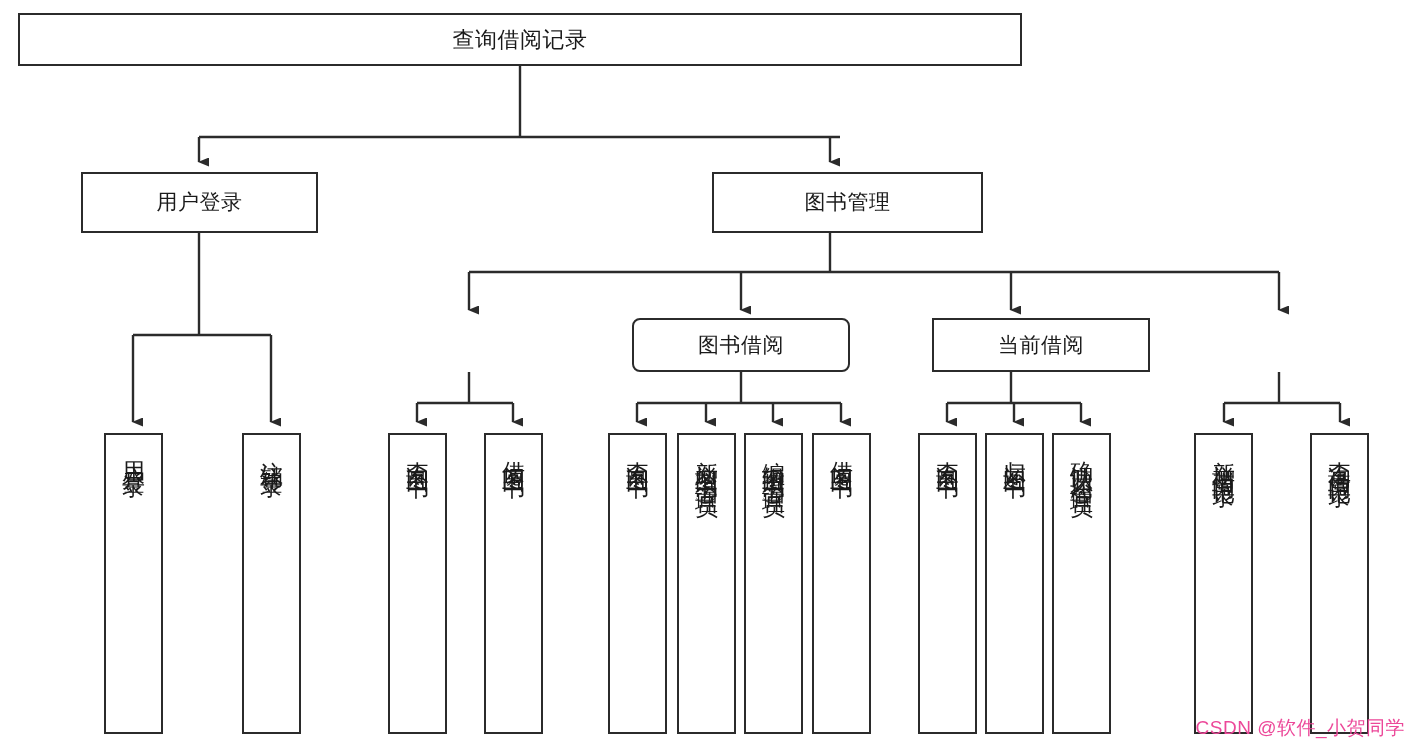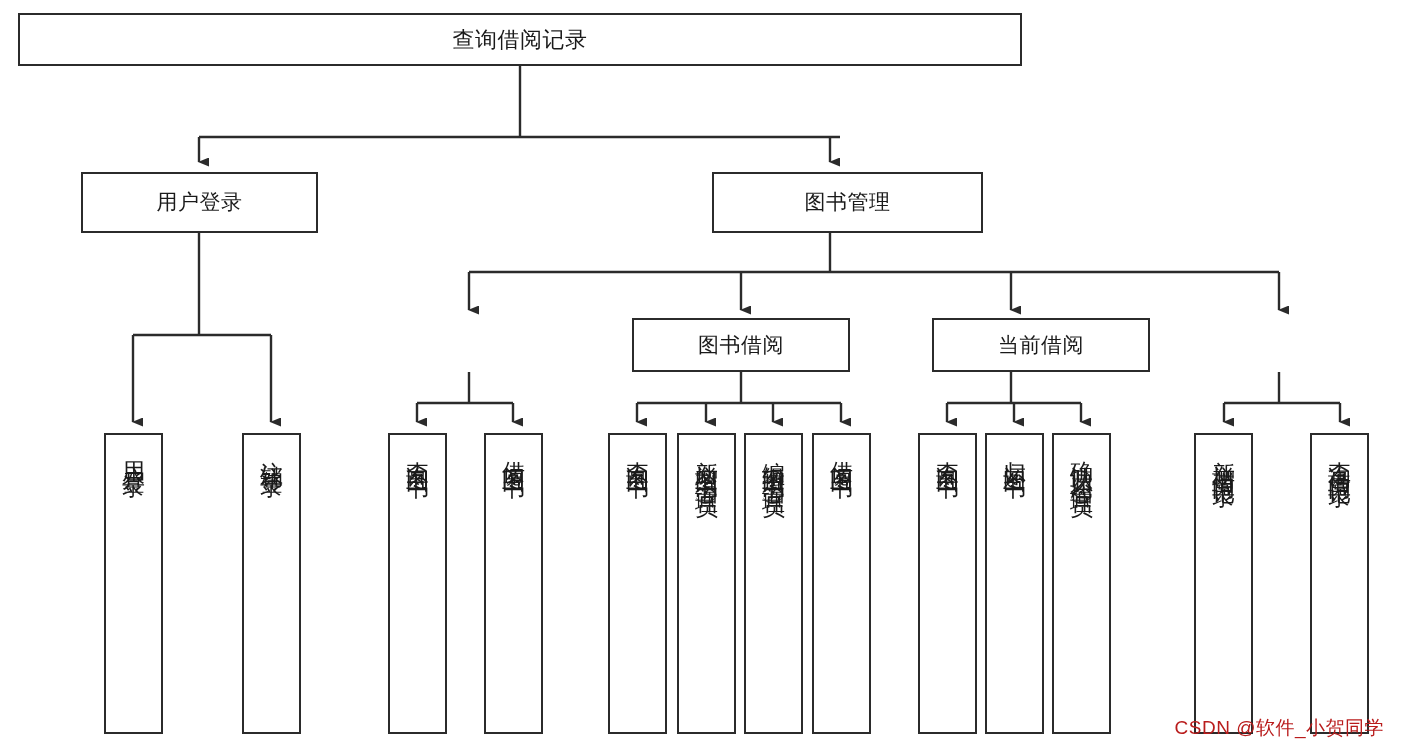--- a/index.html
+++ b/index.html
@@ -57,24 +57,24 @@
   }
   .node-v .node-label {
     writing-mode: vertical-rl;
     text-orientation: upright;
     font-size: 23px;
     letter-spacing: 5px;
     line-height: 1;
   }
   .watermark {
     position: absolute;
-    right: 21px;
+    right: 0;
     bottom: 6px;
     font-size: 19px;
-    color: #b91c1c;
+    color: #ec4899;
     letter-spacing: 0.5px;
     white-space: nowrap;
     pointer-events: none;
   }
 </style>
 </head>
 <body>
 
 <div id="diagram-root">
 
@@ -133,21 +133,21 @@
     <span class="node-label">查询借阅记录</span>
   </div>
 
   <div class="node-box node-h" style="left:81px; top:172px; width:237px; height:61px;">
     <span class="node-label">用户登录</span>
   </div>
   <div class="node-box node-h" style="left:712px; top:172px; width:271px; height:61px;">
     <span class="node-label">图书管理</span>
   </div>
 
-  <div class="node-box node-h" style="left:632px; top:318px; width:218px; height:54px;">
+  <div class="node-box node-h" style="left:632px; top:318px; width:218px; height:54px;border-radius:8px;">
     <span class="node-label">图书借阅</span>
   </div>
   <div class="node-box node-h" style="left:932px; top:318px; width:218px; height:54px;">
     <span class="node-label">当前借阅</span>
   </div>
 
   <div class="node-box node-v" style="left:104px; top:433px; width:59px; height:301px;">
     <span class="node-label">用户登录</span>
   </div>
   <div class="node-box node-v" style="left:242px; top:433px; width:59px; height:301px;">

